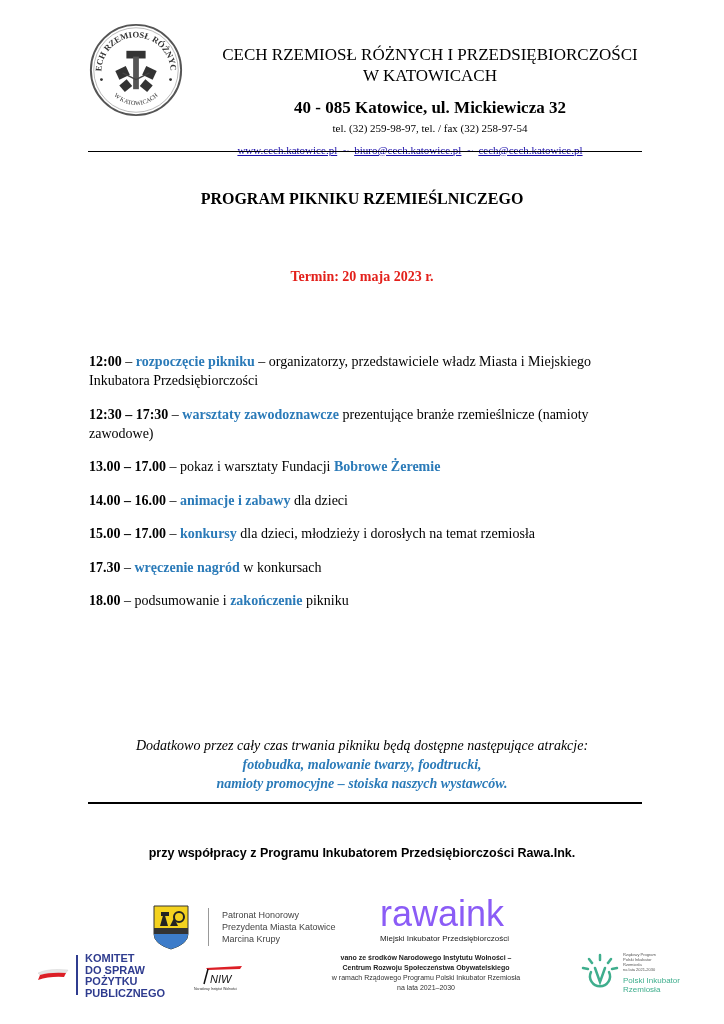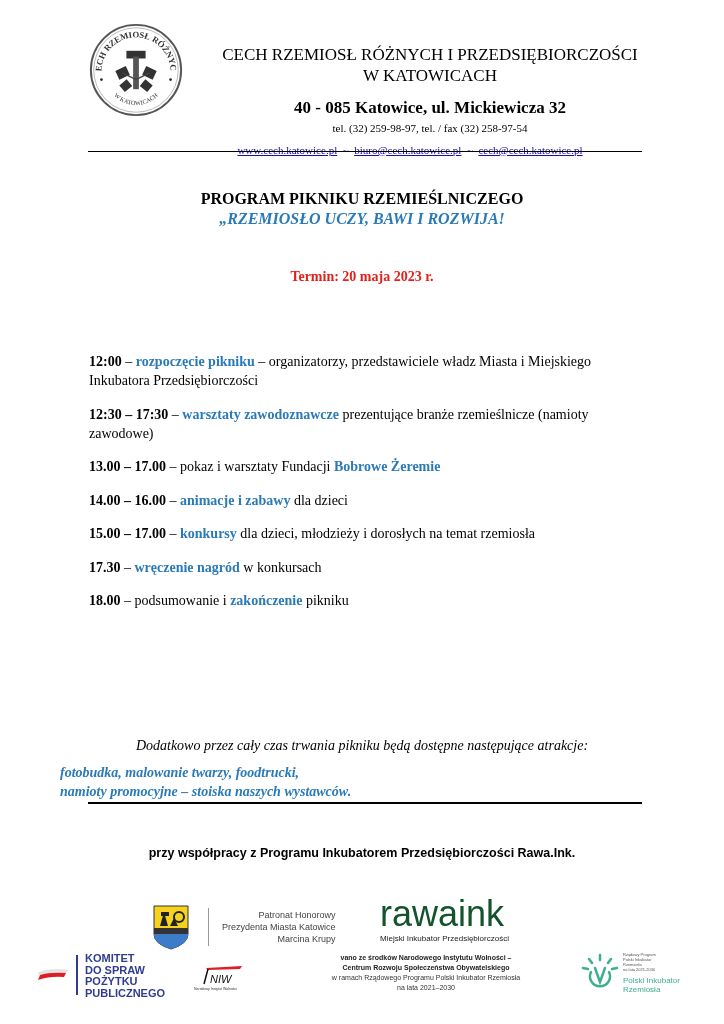--- a/index.html
+++ b/index.html
@@ -22,31 +22,31 @@
     .event-info { left: 60px; width: 604px; top: 267px; text-align: center; font-size: 14px; font-weight: bold; color: #e3201b; line-height: 19px; }
 
     
     .schedule { left: 89px; width: 540px; top: 352px; font-size: 14px; line-height: 19px; }
     .sched-item { margin-bottom: 14.5px; }
     .sched-item .time { font-weight: bold; }
     .sched-item .hl { font-weight: bold; color: #2a7ab8; }
 
     
     .extras-intro { left: 60px; width: 604px; top: 736px; text-align: center; font-size: 14px; font-style: italic; line-height: 19px; }
-    .extras-list { left: 60px; width: 604px; top: 755px; text-align: left; font-size: 14px; font-style: italic; font-weight: bold; color: #2a7ab8; line-height: 19px; margin-top: 8px; }
+    .extras-list { left: 60px; width: 604px; top: 755px; text-align: center; font-size: 14px; font-style: italic; font-weight: bold; color: #2a7ab8; line-height: 19px; }
     .hr-bottom { left: 88px; top: 802px; width: 554px; height: 2px; background: #000; }
 
     
     .patronage { left: 60px; width: 604px; top: 843px; text-align: center; font-family: "Liberation Sans", sans-serif; font-size: 12.5px; font-weight: bold; line-height: 20px; }
 
     
     .katowice-crest { left: 152px; top: 904px; width: 38px; height: 46px; }
     .vdiv { left: 208px; top: 908px; width: 1px; height: 38px; background: #999; }
-    .patron-text { left: 222px; top: 909px; font-family: "Liberation Sans", sans-serif; font-size: 9px; color: #444; line-height: 12px; text-align: right; }
-    .rawa-logo { left: 380px; top: 896px; font-family: "Liberation Sans", sans-serif; font-size: 36px; color: #14532d; letter-spacing: 0px; line-height: 36px; }
+    .patron-text { left: 222px; top: 909px; font-family: "Liberation Sans", sans-serif; font-size: 9px; color: #444; line-height: 12px; }
+    .rawa-logo { left: 380px; top: 896px; font-family: "Liberation Sans", sans-serif; font-size: 36px; color: #8b5cf6; letter-spacing: 0px; line-height: 36px; }
     .rawa-sub { left: 380px; top: 934px; font-family: "Liberation Sans", sans-serif; font-size: 8px; color: #222; }
 
     .pl-flag { left: 36px; top: 966px; width: 34px; height: 16px; }
     .kdspp-div { left: 76px; top: 955px; width: 2px; height: 40px; background: #2f3c8f; }
     .kdspp { left: 85px; top: 953px; font-family: "Liberation Sans", sans-serif; font-size: 11px; font-weight: bold; color: #2f3c8f; line-height: 11.5px; }
     .niw-logo { left: 200px; top: 964px; width: 44px; height: 22px; }
     .niw-sub { left: 194px; top: 987px; font-family: "Liberation Sans", sans-serif; font-size: 3.5px; color: #333; }
 
     .funding { left: 300px; width: 252px; top: 953px; text-align: center; font-family: "Liberation Sans", sans-serif; font-size: 7px; line-height: 10px; color: #333; }
     .funding .b { font-weight: bold; color: #222; }
@@ -93,21 +93,20 @@
   <a>www.cech.katowice.pl</a>
   <span class="sep">&nbsp;<span>~</span>&nbsp;</span>
   <a>biuro@cech.katowice.pl</a>
   <span class="sep">&nbsp;<span>~</span>&nbsp;</span>
   <a>cech@cech.katowice.pl</a>
 </div>
 <div class="abs hr-top"></div>
 
 <div class="abs prog-title">PROGRAM PIKNIKU RZEMIEŚLNICZEGO</div>
 <div class="abs prog-sub">
-  <div>„RZEMIOSŁO UCZY, BAWI I ROZWIJA!</div>
 </div>
 <div class="abs event-info">
   <div>Termin: 20  maja 2023 r.</div>
 </div>
 
 <div class="abs schedule">
   <div class="sched-item"><span class="time">12:00</span><span> – </span><span class="hl">rozpoczęcie pikniku</span><span> – organizatorzy, przedstawiciele władz Miasta i Miejskiego Inkubatora Przedsiębiorczości</span></div>
   <div class="sched-item"><span class="time">12:30 – 17:30</span><span> – </span><span class="hl">warsztaty zawodoznawcze</span><span> prezentujące branże rzemieślnicze (namioty zawodowe)</span></div>
   <div class="sched-item"><span class="time">13.00 – 17.00</span><span> – pokaz i warsztaty Fundacji </span><span class="hl">Bobrowe Żeremie</span><span></span></div>
   <div class="sched-item"><span class="time">14.00 – 16.00</span><span> – </span><span class="hl">animacje i zabawy</span><span> dla dzieci</span></div>

